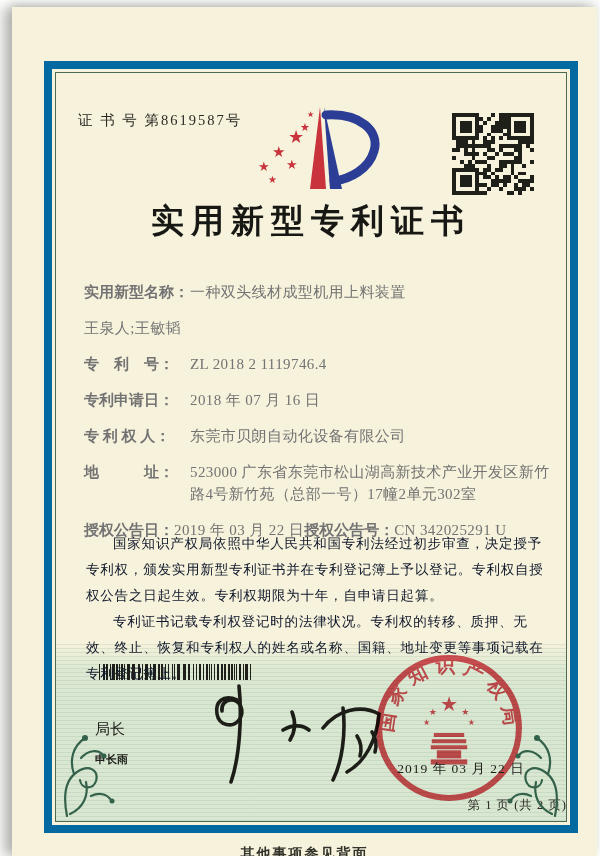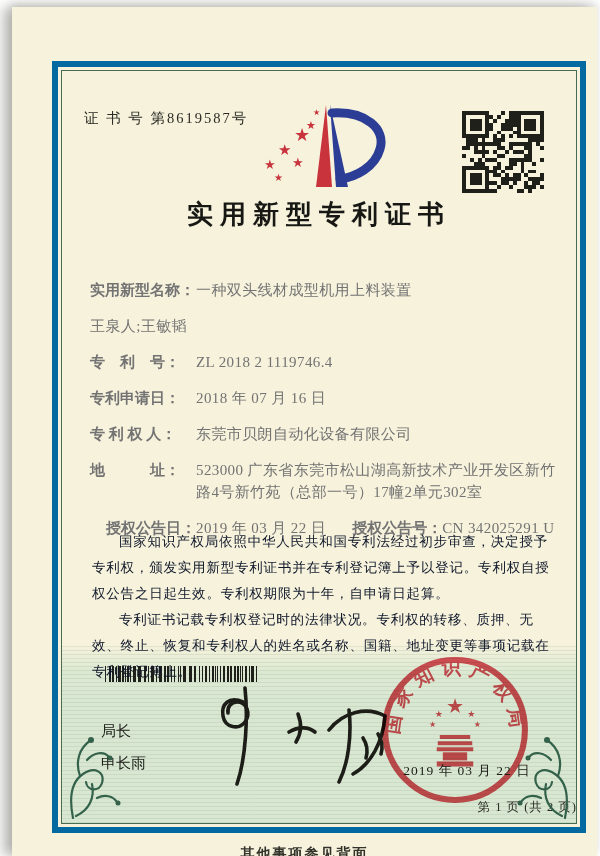--- a/index.html
+++ b/index.html
@@ -9,68 +9,68 @@
   .photo { position:relative; width:600px; height:856px; background:#ffffff; overflow:hidden; }
 
   .paper {
     position:absolute; left:12px; top:7px; right:3px; bottom:0;
     background:#f6f2dc;
     box-shadow:-9px 0 12px rgba(60,60,50,.35), 0 -4px 8px rgba(60,60,50,.15);
   }
 
   
   .frame {
-    position:absolute; left:40px; top:54px; width:534px; height:772px;
-    border:6px solid #0369a1;
+    position:absolute; left:32px; top:54px; width:534px; height:772px;
+    border:8px solid #0369a1;
   }
   .frame::after {
     content:""; position:absolute; inset:3px; border:1px solid #4a6b52;
     pointer-events:none; z-index:5;
   }
 
   .cert-no {
     position:absolute; left:26px; top:42px; font-size:14.5px; color:#2b2b24;
     letter-spacing:2px; white-space:pre; z-index:2;
   }
 
   .logo { position:absolute; left:192px; top:34px; width:150px; height:92px; z-index:2; }
   .qr   { position:absolute; right:36px; top:44px; width:82px; height:82px; z-index:2; }
 
   .title {
     position:absolute; left:0; right:0; top:130px; text-align:center;
-    font-size:26px; font-weight:bold; letter-spacing:7px; color:#171714; z-index:2;
+    font-size:33px; font-weight:bold; letter-spacing:7px; color:#171714; z-index:2;
   }
 
   
   .fields { position:absolute; left:32px; top:212px; width:474px; font-size:15px; color:#737373; z-index:2; }
   .frow { display:flex; align-items:flex-start; margin-bottom:14px; line-height:22px; }
   .frow .lbl { flex:0 0 106px; font-weight:bold; white-space:pre; }
   .frow .val { flex:1; letter-spacing:.4px; }
-  .frow.pair .grp { display:flex;margin-left:16px; }
-  .frow.pair .grp + .grp { margin-left:26px; }
+  .frow.pair .grp { display:flex; }
+  .frow.pair .grp + .grp { }
   .frow.pair .lbl { flex:0 0 auto; }
   .frow.pair .val { white-space:nowrap; }
 
   
   .paras { position:absolute; left:34px; top:462px; width:468px; font-size:13.5px;
            line-height:1.92; color:#0f172a; letter-spacing:.8px; z-index:2; }
   .paras p { text-indent:2em; }
 
   
   .band {
     position:absolute; left:3px; right:3px; bottom:3px; height:178px; z-index:1;
     background:
       repeating-linear-gradient(180deg, rgba(108,158,112,.16) 0 1px, rgba(255,255,255,0) 1px 4px),
       linear-gradient(180deg, rgba(216,230,209,0) 0, rgba(216,230,209,.85) 26px, #d9e7d2 55px);
   }
   .barcode { position:absolute; left:44px; top:20px; width:152px; height:16px; }
   .signer-title { position:absolute; left:40px; top:76px;  font-size:15px; color:#20201b;
                   font-family:Liberation Mono, monospace; }
-  .signer-name  { position:absolute; left:40px; top:108px; font-size:15px; color:#20201b;
-                  font-family:"Liberation Sans","DejaVu Sans",sans-serif; }
+  .signer-name  { position:absolute; left:40px; top:108px; font-size:11px; color:#20201b;
+                  font-family:"Liberation Sans","DejaVu Sans",sans-serif;font-weight:bold; }
   .signature { position:absolute; left:140px; top:34px; width:210px; height:118px; }
 
   .seal { position:absolute; left:318px; top:8px; width:152px; height:152px; opacity:.92;
           mix-blend-mode:multiply; }
   .seal-date { position:absolute; left:326px; top:116px; width:160px; text-align:center;
                font-size:13.5px; color:#1d1d18; letter-spacing:1px; z-index:3; }
 
   .page-no { position:absolute; left:0; right:0; top:153px; text-align:right;
              font-size:12.5px; color:#2b2b24; letter-spacing:1px; }
 

